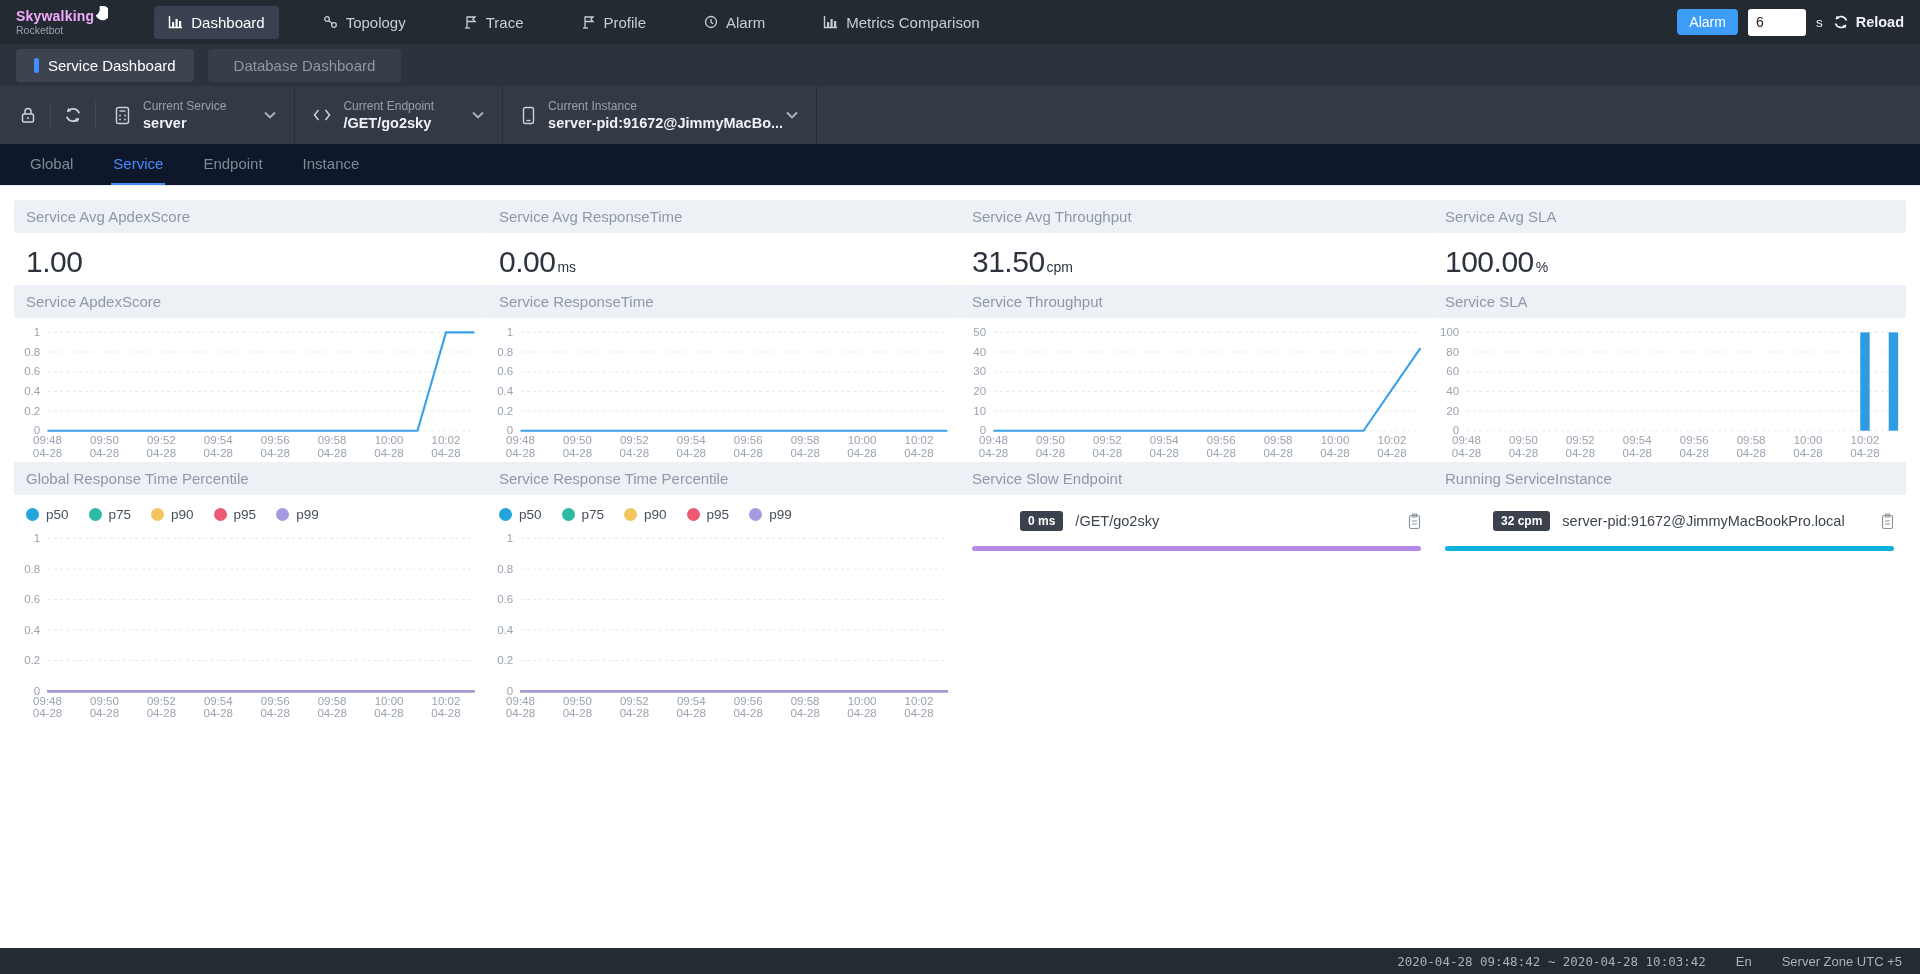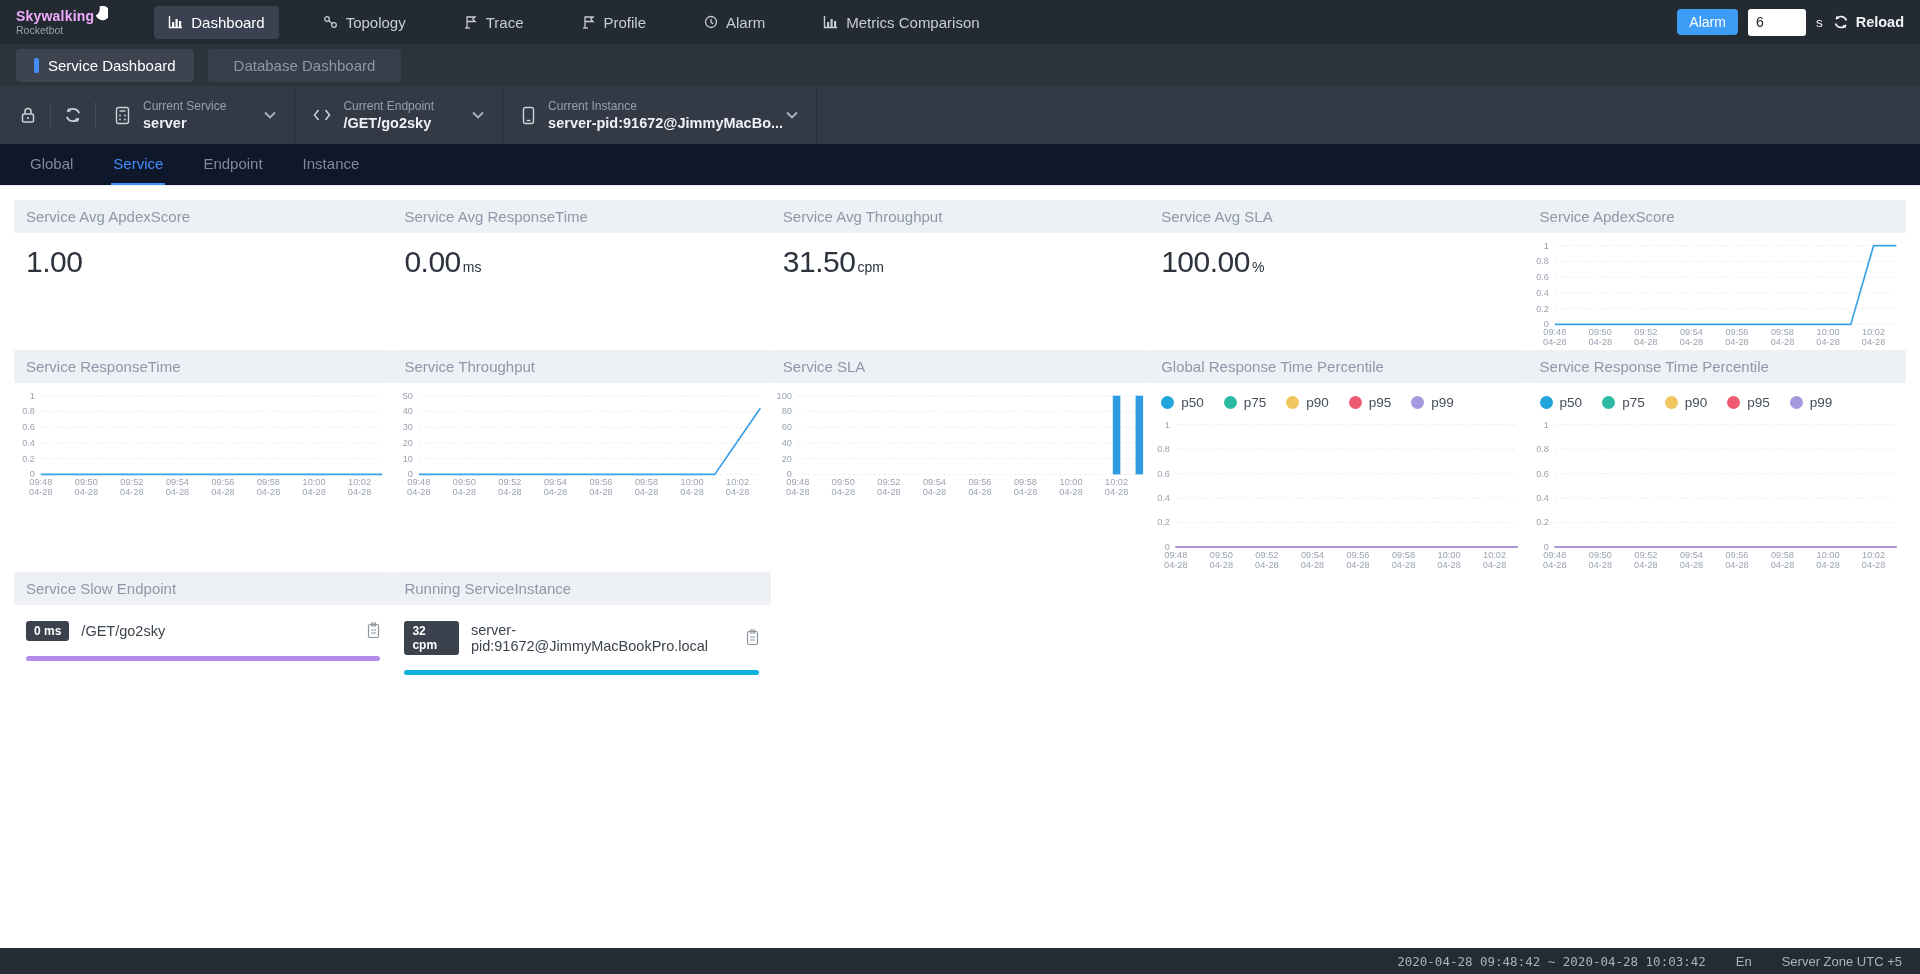--- a/index.html
+++ b/index.html
@@ -49,38 +49,38 @@
 
   
   .tabbar { height:42px; background:#0f172a; border-bottom:1px solid #ebedf0; display:flex; gap:36px;
     padding:0 28px; flex:0 0 auto; }
   .tab { display:flex; align-items:center; color:#7e8b97; font-size:15px; cursor:pointer;
     border-bottom:2px solid transparent; padding:0 2px; }
   .tab.active { color:#448dfe; border-bottom-color:#448dfe; }
 
   
   .content { flex:1 1 auto; background:#fff; padding:14px; display:grid;
-    grid-template-columns:repeat(5,1fr); align-items:start; align-content:start; }
+    grid-template-columns:repeat(4,1fr); align-items:start; align-content:start; }
   .card { background:#fff; }
   .card-head { background:#edf0f5; color:#8d99a8; font-size:15px; padding:8px 12px; border-radius:2px; }
   .metric { padding:12px 12px 6px; color:#2d333d; }
   .metric .val { font-size:30px; font-weight:500; letter-spacing:-.5px; }
   .metric .munit { font-size:14px; margin-left:2px; }
   svg.chart { width:100%; display:block; margin-top:6px; }
   .grid { stroke:#e8eaef; stroke-dasharray:3 3; stroke-width:1; }
   .tick { font-size:11px; fill:#9aa3b0; font-family:"Liberation Sans", sans-serif; }
 
   .legend { display:flex; gap:20px; padding:12px 12px 2px; }
   .legend-item { display:flex; align-items:center; gap:7px; cursor:pointer; }
   .dot { width:13px; height:13px; border-radius:50%; display:inline-block; }
   .legend-item span:last-child { font-size:13.5px; color:#454e59; }
 
   .ep-body { padding:16px 12px 6px; }
   .ep-row { display:flex; align-items:center; gap:12px; cursor:pointer; }
-  .badge { background:#3b424d; color:#fff; font-size:12px; font-weight:700; padding:3px 8px; border-radius:3px; }
+  .badge { background:#3b424d; color:#fff; font-size:12px; font-weight:700; padding:3px 8px; border-radius:3px;margin-left:48px; }
   .ep-name { font-size:14.5px; color:#3c444e; }
   .ep-copy { margin-left:auto; color:#8b949e; cursor:pointer; display:flex; }
   .ep-bar { height:5px; border-radius:3px; margin-top:15px; width:100%; }
 
   
   .footer { height:26px; background:#252b33; display:flex; align-items:center; justify-content:flex-end;
     gap:30px; padding:0 18px; flex:0 0 auto; }
   .f-time { font-family:"DejaVu Sans Mono", monospace; font-size:12.5px; color:#aab1bc; cursor:pointer;text-align:center; }
   .f-lang { font-size:13px; color:#aab1bc; cursor:pointer; }
   .f-zone { font-size:13px; color:#aab1bc; }

